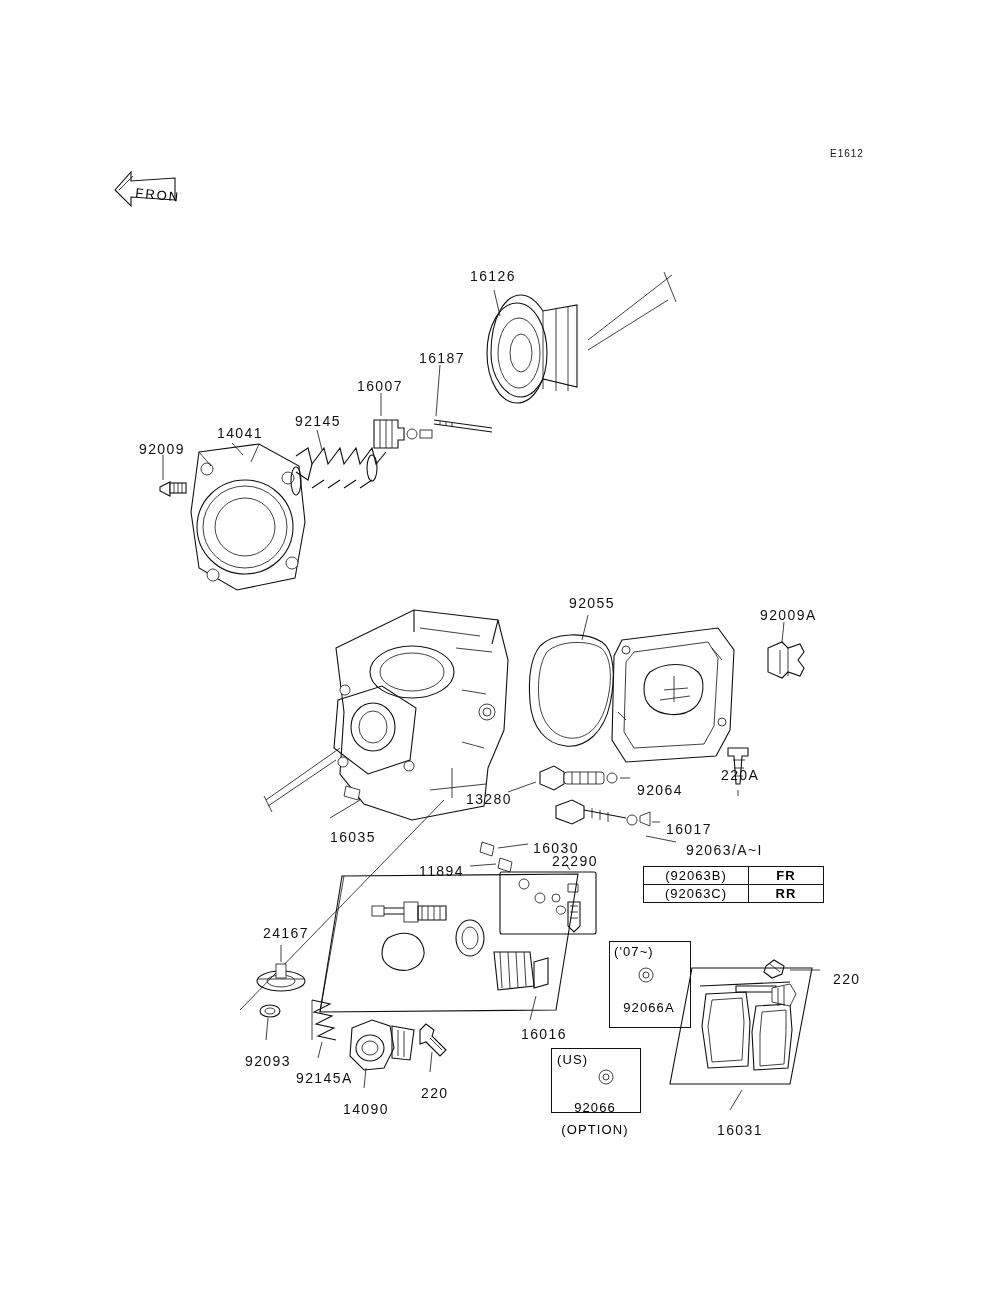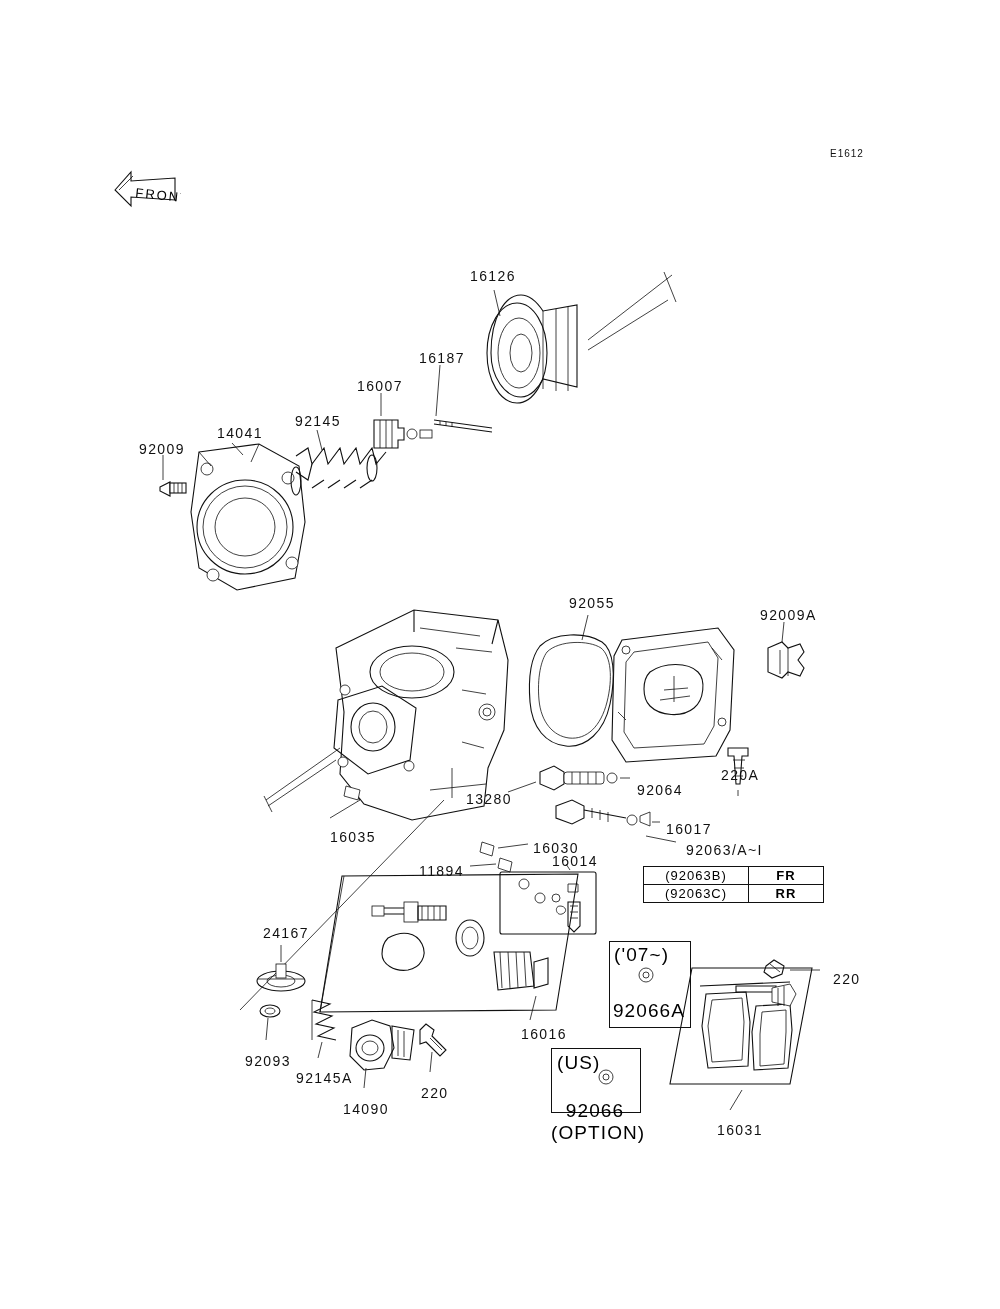--- a/index.html
+++ b/index.html
@@ -7,21 +7,21 @@
   #sheet{position:absolute;left:0;top:0;width:904px;height:1309px;overflow:hidden;}
   .lbl{position:absolute;font-size:14px;letter-spacing:1.4px;white-space:nowrap;color:#111;}
   .code{position:absolute;font-size:10px;letter-spacing:1px;color:#111;}
   .front-badge{position:absolute;left:113px;top:166px;width:68px;height:48px;}
   .front-badge svg{display:block;}
   table.tbl{position:absolute;border-collapse:collapse;font-size:13px;letter-spacing:1px;}
   table.tbl td{border:1px solid #111;padding:0 6px;text-align:center;height:17px;}
   table.tbl td.key{width:92px;}
   table.tbl td.val{width:62px;font-weight:bold;}
   .boxframe{position:absolute;border:1px solid #111;}
-  .boxlbl{position:absolute;font-size:19px;letter-spacing:1.1px;text-align:center;white-space:nowrap;}
+  .boxlbl{position:absolute;font-size:13px;letter-spacing:1.1px;text-align:center;white-space:nowrap;}
   svg.art{position:absolute;left:0;top:0;width:1000px;height:1309px;pointer-events:none;}
   .st{fill:none;stroke:#111;stroke-width:1.1;}
   .stt{fill:none;stroke:#111;stroke-width:0.8;}
   .fillw{fill:#fff;stroke:#111;stroke-width:1.1;}
   .fillw2{fill:#fff;stroke:#111;stroke-width:0.8;}
 </style>
 </head>
 <body>
 
 <div id="sheet">
@@ -276,21 +276,21 @@
   <div class="lbl" style="left:139px;top:441px;">92009</div>
   <div class="lbl" style="left:569px;top:595px;">92055</div>
   <div class="lbl" style="left:760px;top:607px;">92009A</div>
   <div class="lbl" style="left:721px;top:767px;">220A</div>
   <div class="lbl" style="left:637px;top:782px;">92064</div>
   <div class="lbl" style="left:466px;top:791px;">13280</div>
   <div class="lbl" style="left:330px;top:829px;">16035</div>
   <div class="lbl" style="left:666px;top:821px;">16017</div>
   <div class="lbl" style="left:686px;top:842px;">92063/A~I</div>
   <div class="lbl" style="left:533px;top:840px;">16030</div>
-  <div class="lbl" style="left:552px;top:853px;">16014</div>
+  <div class="lbl" style="left:552px;top:853px;">22290</div>
   <div class="lbl" style="left:419px;top:863px;">11894</div>
   <div class="lbl" style="left:263px;top:925px;">24167</div>
   <div class="lbl" style="left:521px;top:1026px;">16016</div>
   <div class="lbl" style="left:833px;top:971px;">220</div>
   <div class="lbl" style="left:245px;top:1053px;">92093</div>
   <div class="lbl" style="left:296px;top:1070px;">92145A</div>
   <div class="lbl" style="left:343px;top:1101px;">14090</div>
   <div class="lbl" style="left:421px;top:1085px;">220</div>
   <div class="lbl" style="left:717px;top:1122px;">16031</div>
 

